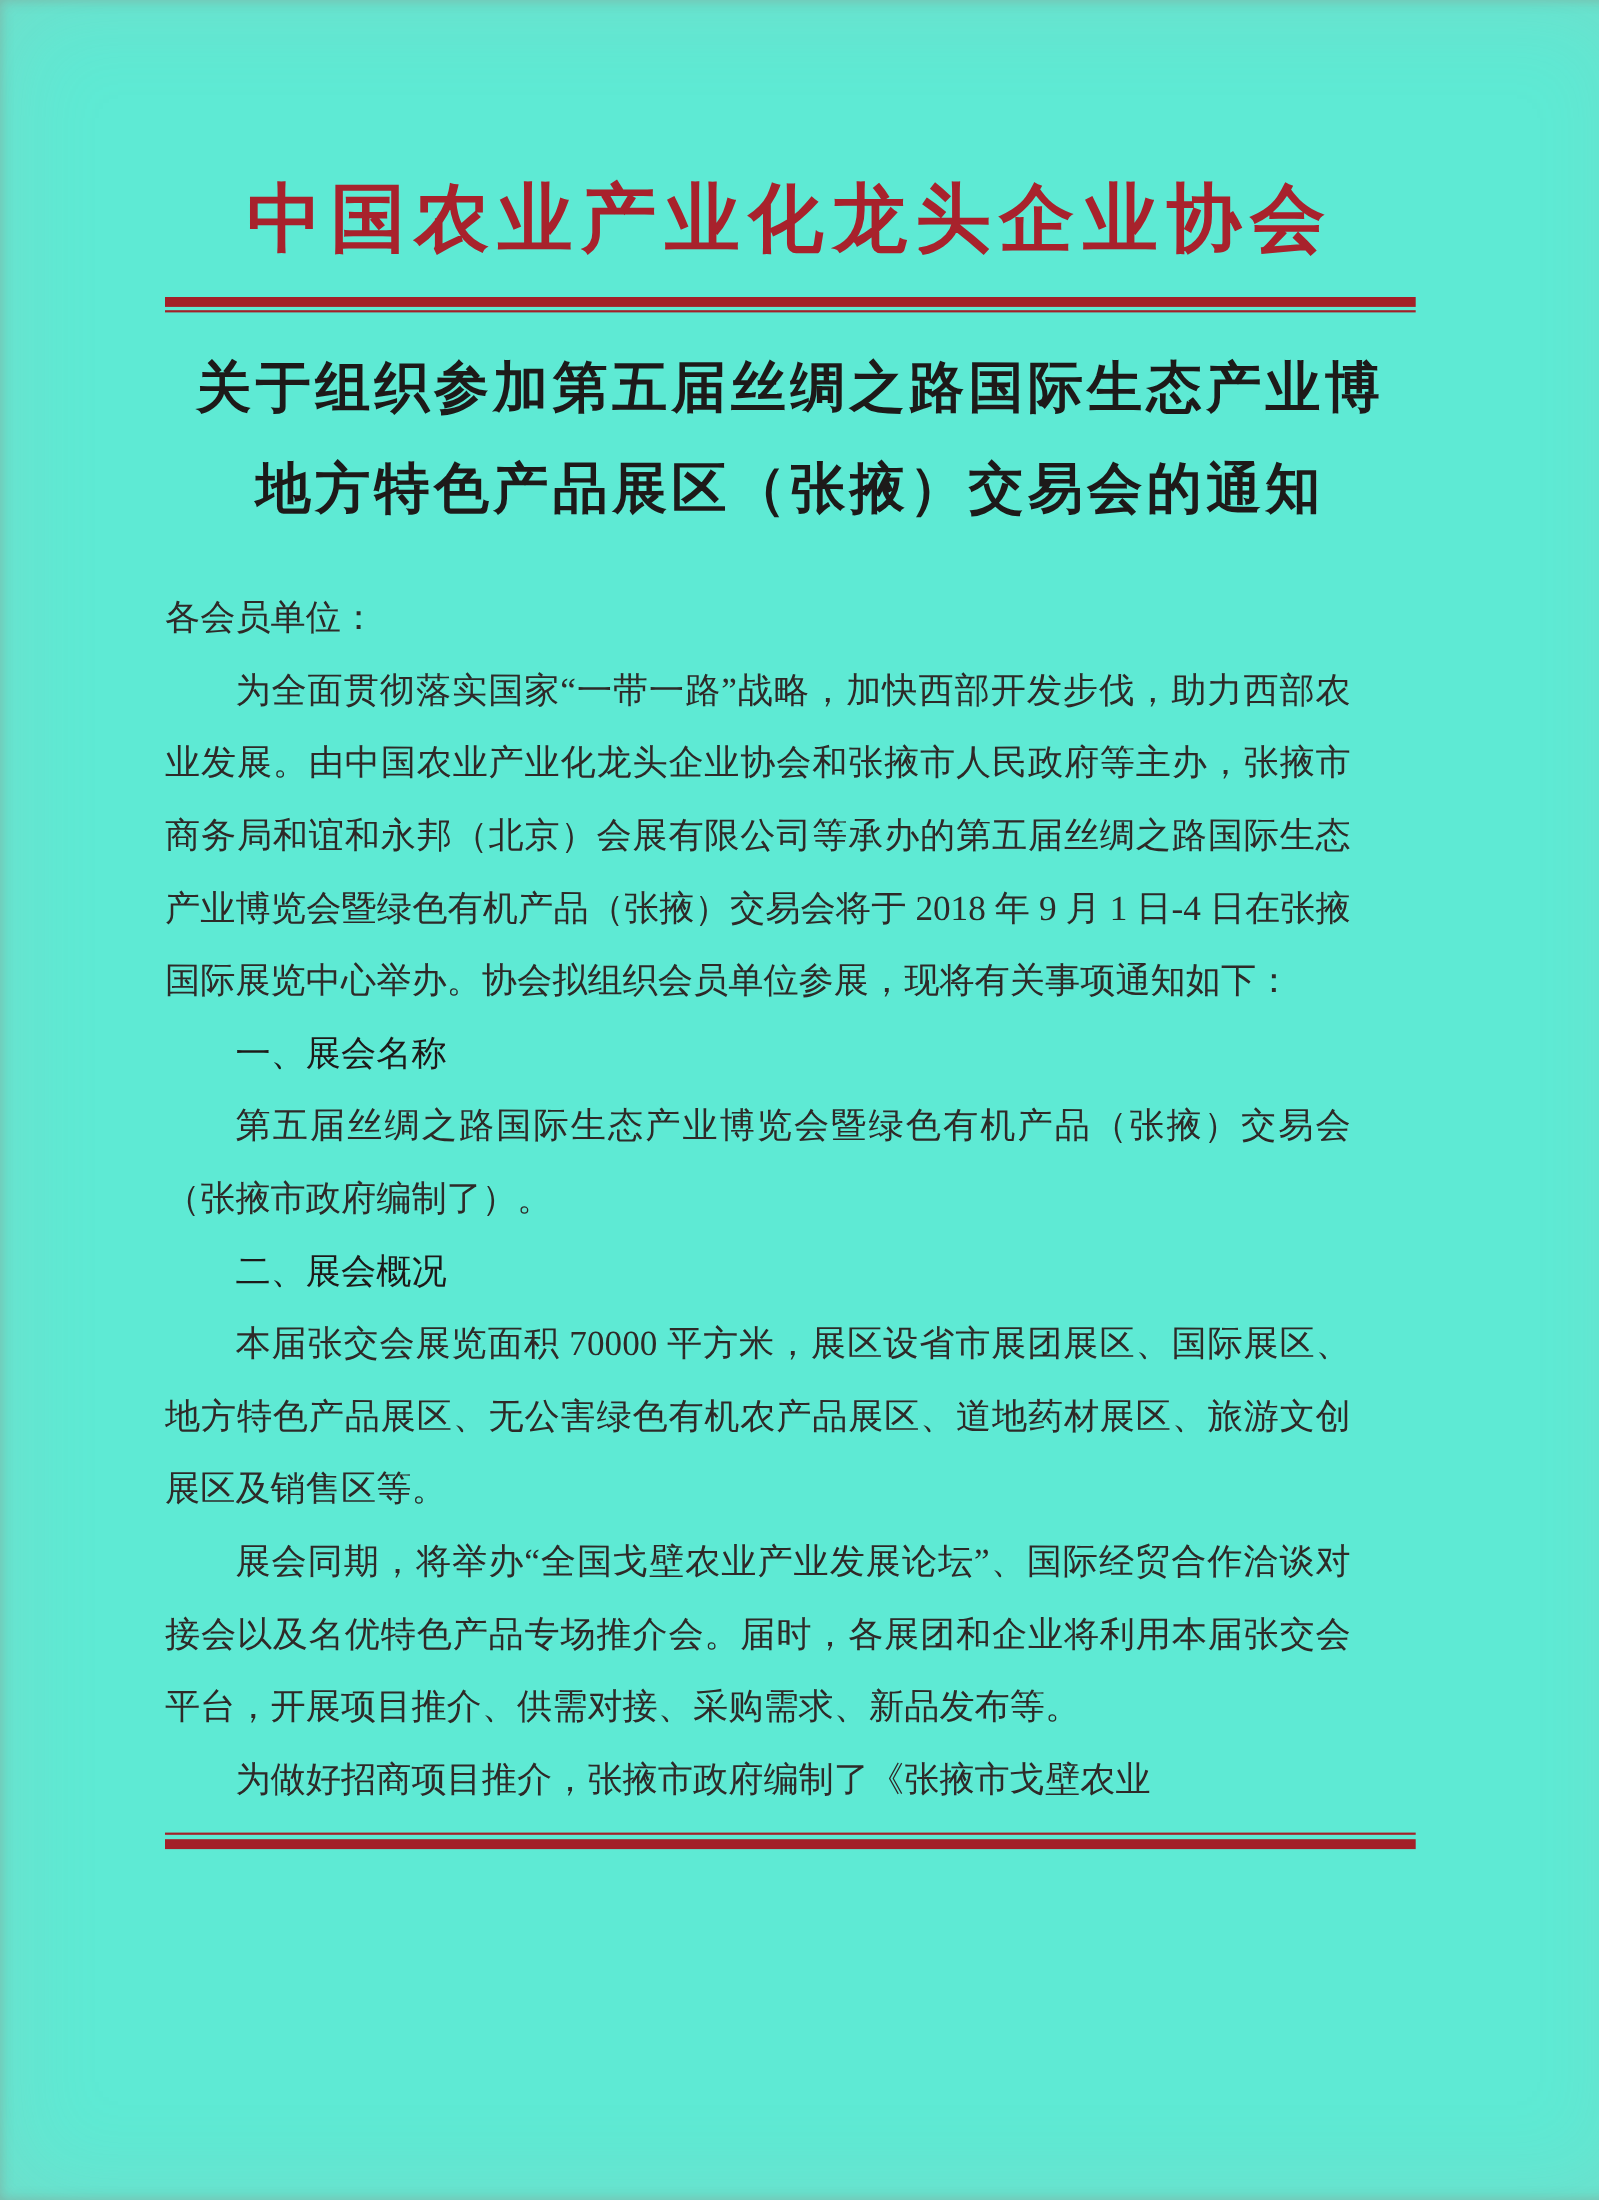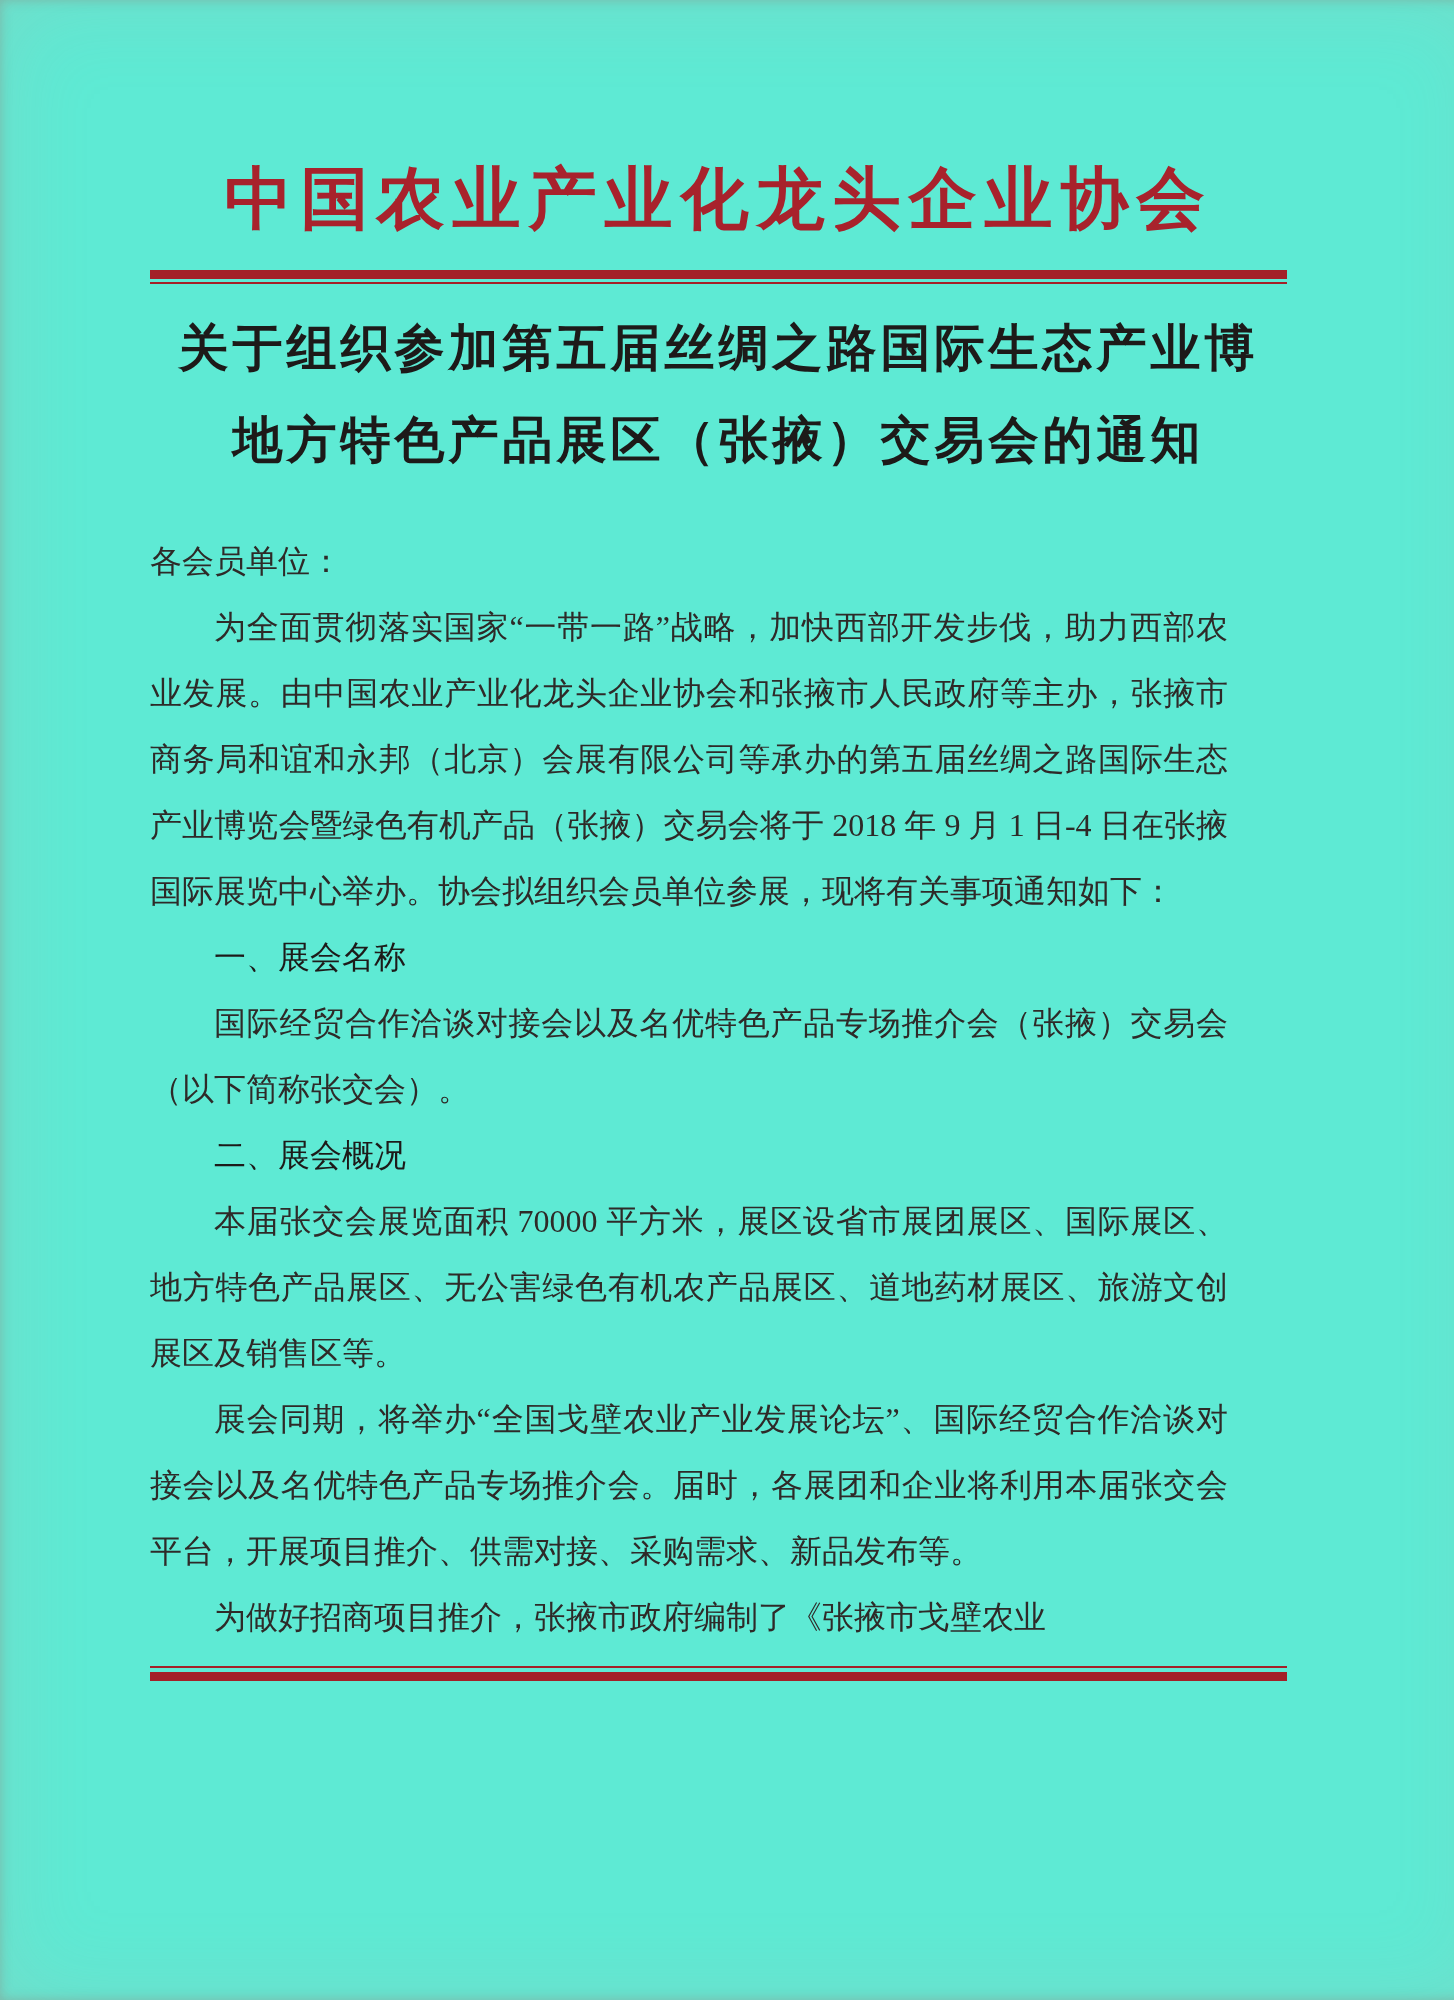--- a/index.html
+++ b/index.html
@@ -25,21 +25,21 @@
   }
   .rule{width:100%;}
   .rule .bar-thick{height:9px;background:#a32028;}
   .rule .bar-thin{height:2px;background:#a32028;}
   .rule-top{margin-top:30px;}
   .rule-top .bar-thin{margin-top:3px;}
   .rule-bottom{margin-top:16px;}
   .rule-bottom .bar-thin{margin-bottom:4px;}
   .doc-title{
     margin:22px 0 0 0;
-    font-family:Liberation Mono, monospace;
+    font-family:Liberation Serif, serif;
     font-weight:700;
     font-size:50px;line-height:92px;
     letter-spacing:4px;
     color:#1d1a19;
     text-align:center;
   }
   .doc-title .t-line{display:block;white-space:nowrap;}
   .doc-body{
     width:1078px;
     margin-top:38px;
@@ -73,21 +73,21 @@
 
     <h1 class="doc-title">
       <span class="t-line">关于组织参加第五届丝绸之路国际生态产业博</span>
       <span class="t-line">地方特色产品展区（张掖）交易会的通知</span>
     </h1>
 
     <div class="doc-body">
       <p class="salutation">各会员单位：</p>
       <p class="para">为全面贯彻落实国家“一带一路”战略，加快西部开发步伐，助力西部农业发展。由中国农业产业化龙头企业协会和张掖市人民政府等主办，张掖市商务局和谊和永邦（北京）会展有限公司等承办的第五届丝绸之路国际生态产业博览会暨绿色有机产品（张掖）交易会将于 2018 年 9 月 1 日-4 日在张掖国际展览中心举办。协会拟组织会员单位参展，现将有关事项通知如下：</p>
       <p class="heading">一、展会名称</p>
-      <p class="para">国际经贸合作洽谈对接会以及名优特色产品专场推介会（张掖）交易会（以下简称张交会）。</p>
+      <p class="para">第五届丝绸之路国际生态产业博览会暨绿色有机产品（张掖）交易会（张掖市政府编制了）。</p>
       <p class="heading">二、展会概况</p>
       <p class="para">本届张交会展览面积 70000 平方米，展区设省市展团展区、国际展区、地方特色产品展区、无公害绿色有机农产品展区、道地药材展区、旅游文创展区及销售区等。</p>
       <p class="para">展会同期，将举办“全国戈壁农业产业发展论坛”、国际经贸合作洽谈对接会以及名优特色产品专场推介会。届时，各展团和企业将利用本届张交会平台，开展项目推介、供需对接、采购需求、新品发布等。</p>
       <p class="para">为做好招商项目推介，张掖市政府编制了《张掖市戈壁农业</p>
     </div>
 
     <div class="rule rule-bottom">
       <div class="bar-thin"></div>
       <div class="bar-thick"></div>
     </div>

